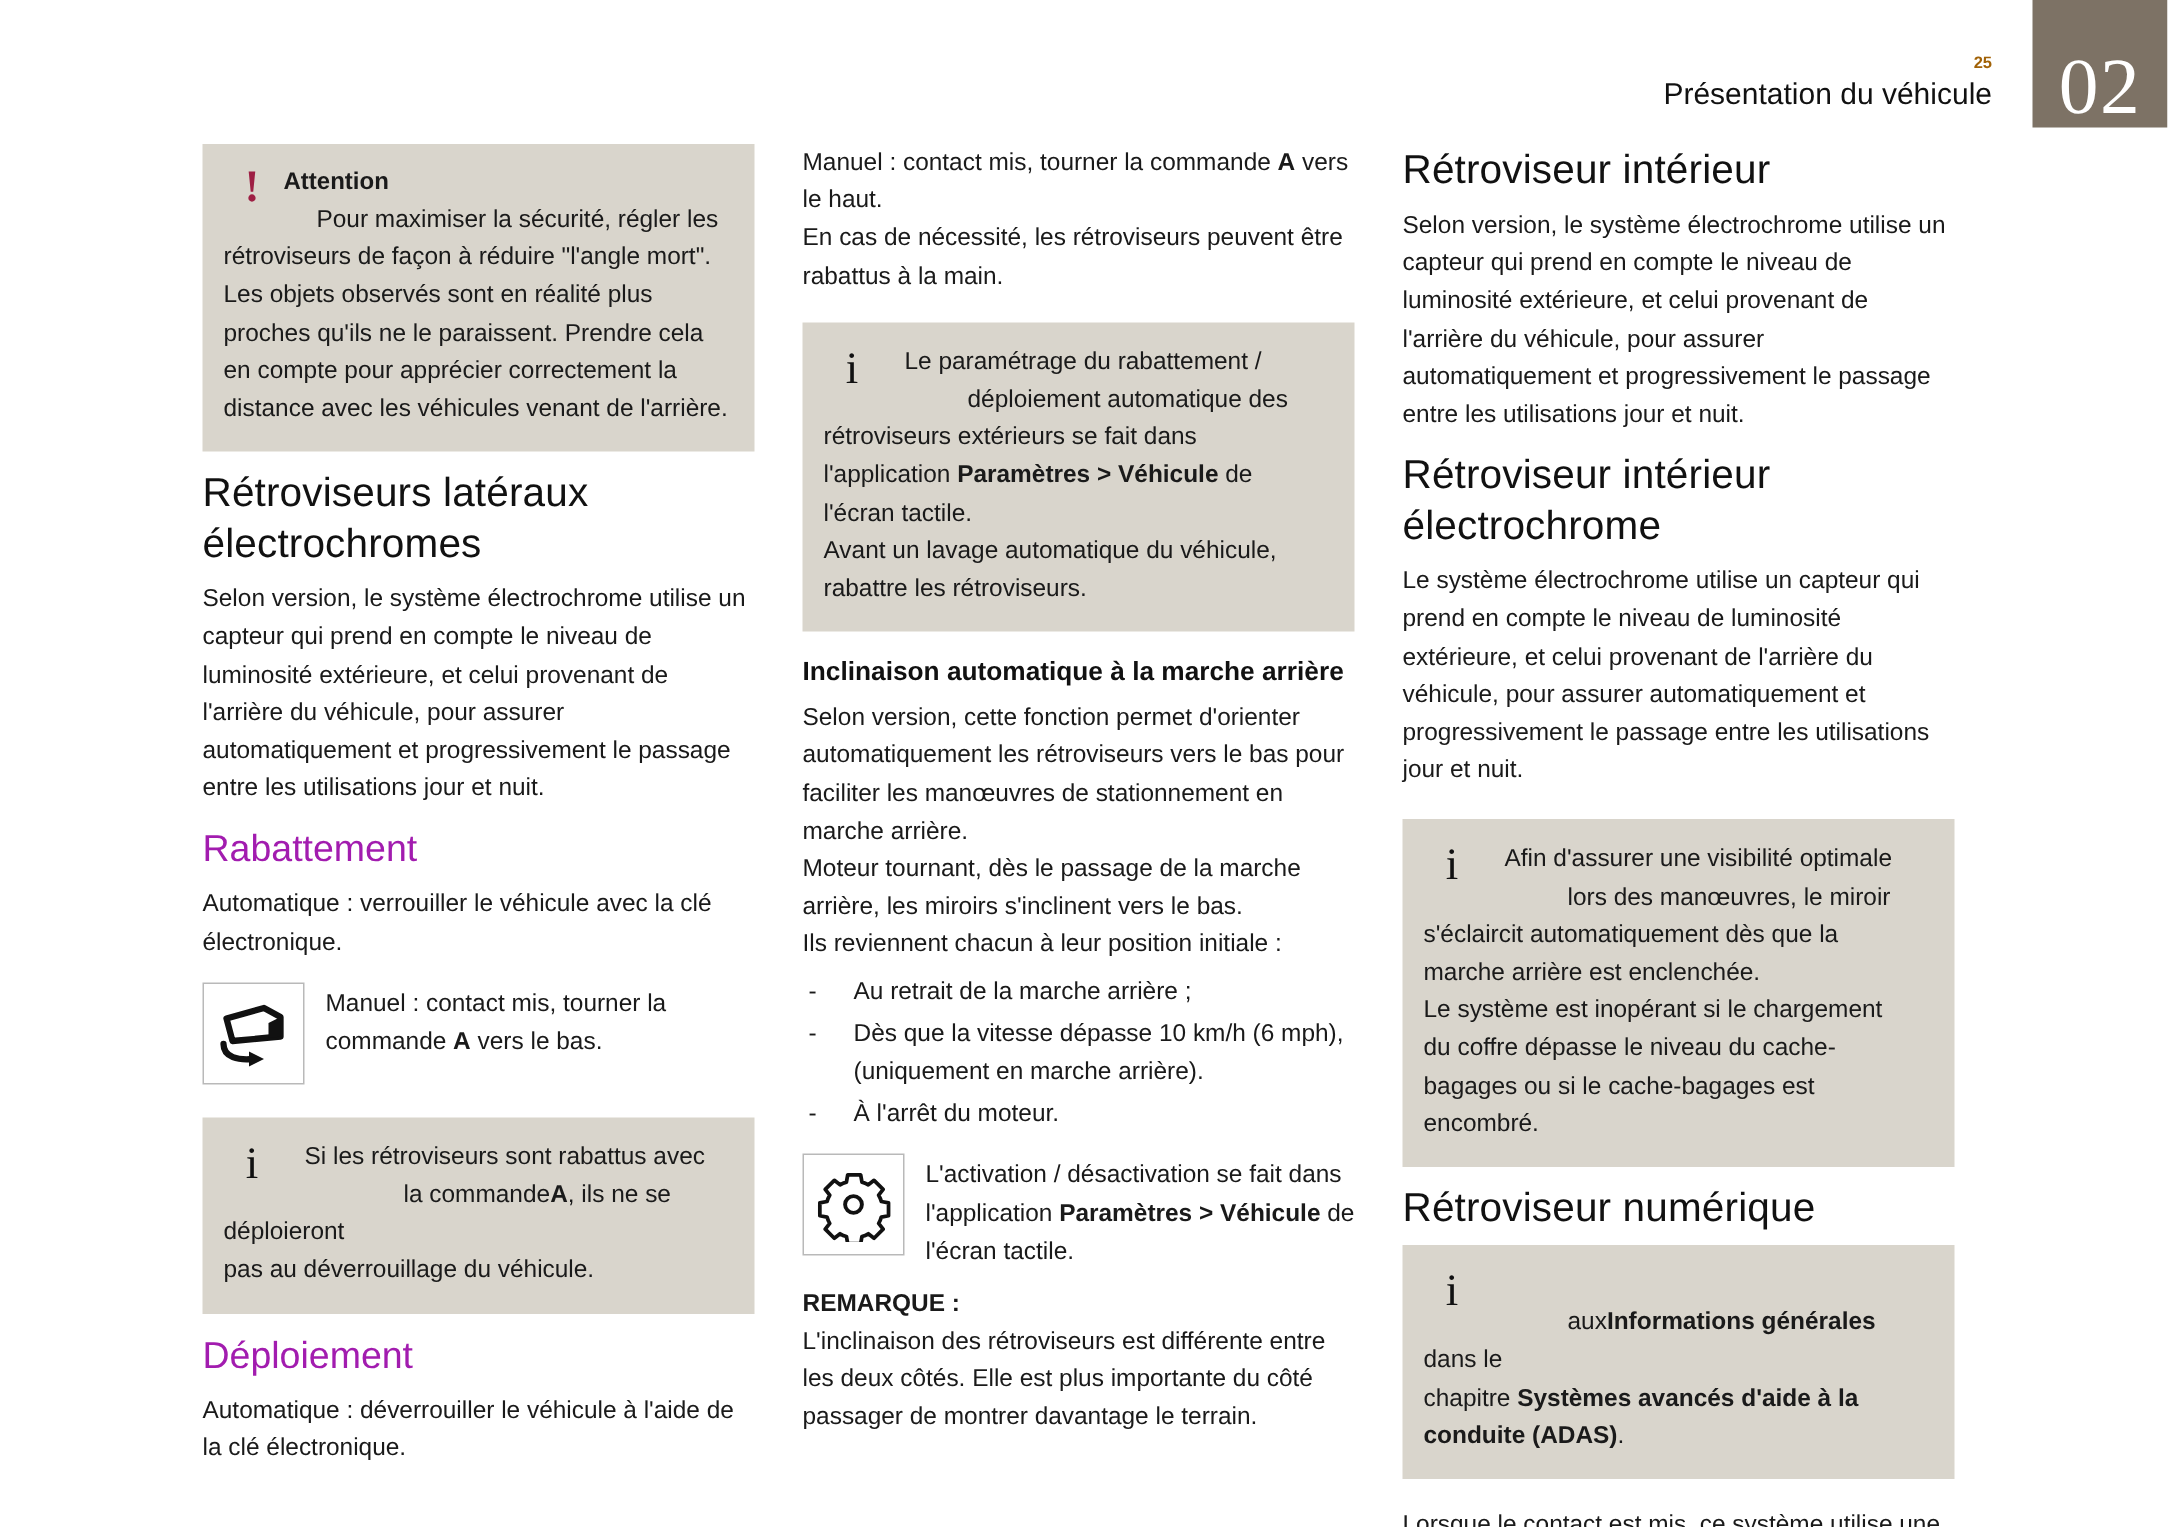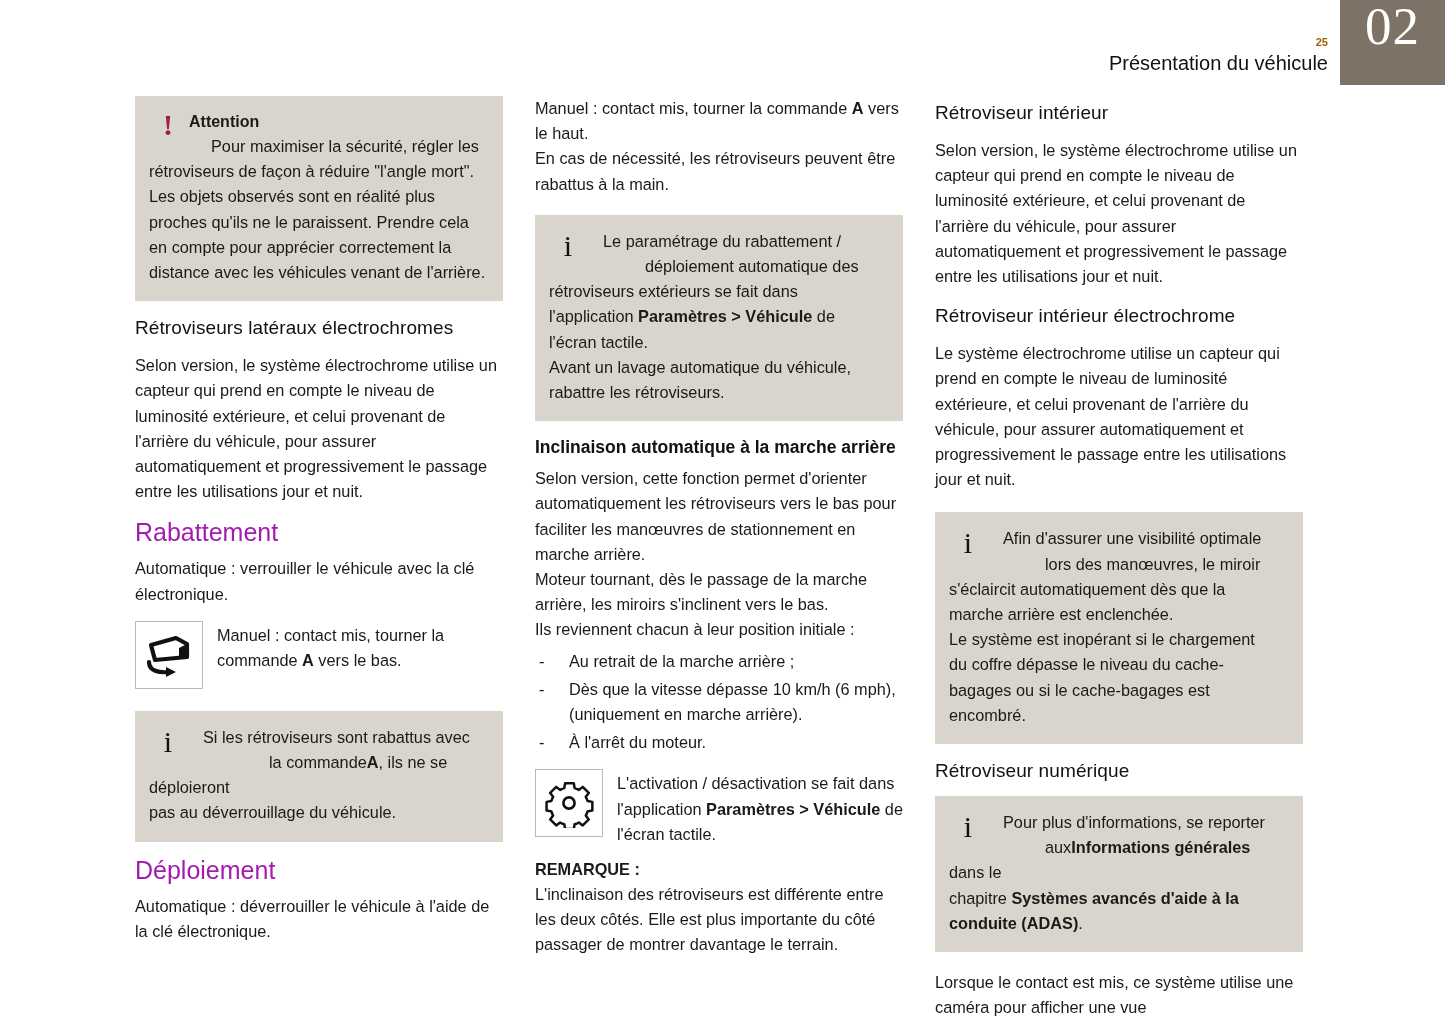--- a/index.html
+++ b/index.html
@@ -11,23 +11,23 @@
     overflow:hidden;
     position:relative;
   }
   .page{position:relative;width:1445px;height:1018px;}
 
   
   .header{
     position:absolute;top:0;left:0;width:1445px;height:92px;
   }
   .chapter-box{
-    position:absolute;right:0;top:0;width:105px;height:85px;
+    position:absolute;right:0;top:0;width:90px;height:85px;
     background:#7d7265;
-    display:flex;align-items:flex-start;justify-content:center;
+    display:flex;align-items:flex-end;justify-content:center;
   }
   .chapter-num{
     font-family:"Liberation Serif", serif;
     font-size:53px;color:#ffffff;line-height:1;
     letter-spacing:1px;
   }
   .header-text{
     position:absolute;right:117px;top:36px;
     text-align:right;
   }
@@ -48,21 +48,21 @@
 
   p, li, h1, h2, h3, h4{margin:0;padding:0;}
 
   .body-text{
     font-size:16.3px;line-height:25.2px;
     color:#1a1a1a;
     margin-bottom:0;
   }
 
   h2.h-main{
-    font-size:19px;font-weight:400;line-height:34px;
+    font-size:27px;font-weight:400;line-height:34px;
     color:#111;margin:10px 0 8px 0;letter-spacing:0.1px;
   }
   h3.h-sub{
     font-size:25px;font-weight:400;line-height:32px;
     color:#a21caf;margin:12px 0 8px 0;
   }
   h4.h-bold{
     font-size:17.5px;font-weight:bold;line-height:24px;
     color:#111;margin:14px 0 7px 0;
   }
@@ -264,21 +264,21 @@
         <span>bagages ou si le cache-bagages est</span><br>
         <span>encombré.</span>
       </div>
     </div>
 
     <h2 class="h-main">Rétroviseur numérique</h2>
 
     <div class="callout">
       <div class="ico info">i</div>
       <div class="callout-text">
-        <span style="display:inline-block;margin-left:14px;">Pour plus d'informations, se reporter</span><br>
+        <br>
         <span style="display:inline-block;margin-left:56px;text-align:right;">aux </span><b>Informations générales</b><span> dans le</span><br>
         <span>chapitre </span><b>Systèmes avancés d'aide à la conduite (ADAS)</b><span>.</span>
       </div>
     </div>
 
     <div style="height:18px"></div>
     <p class="body-text">Lorsque le contact est mis, ce système utilise une caméra pour afficher une vue</p>
   </div>
 
 </div>

